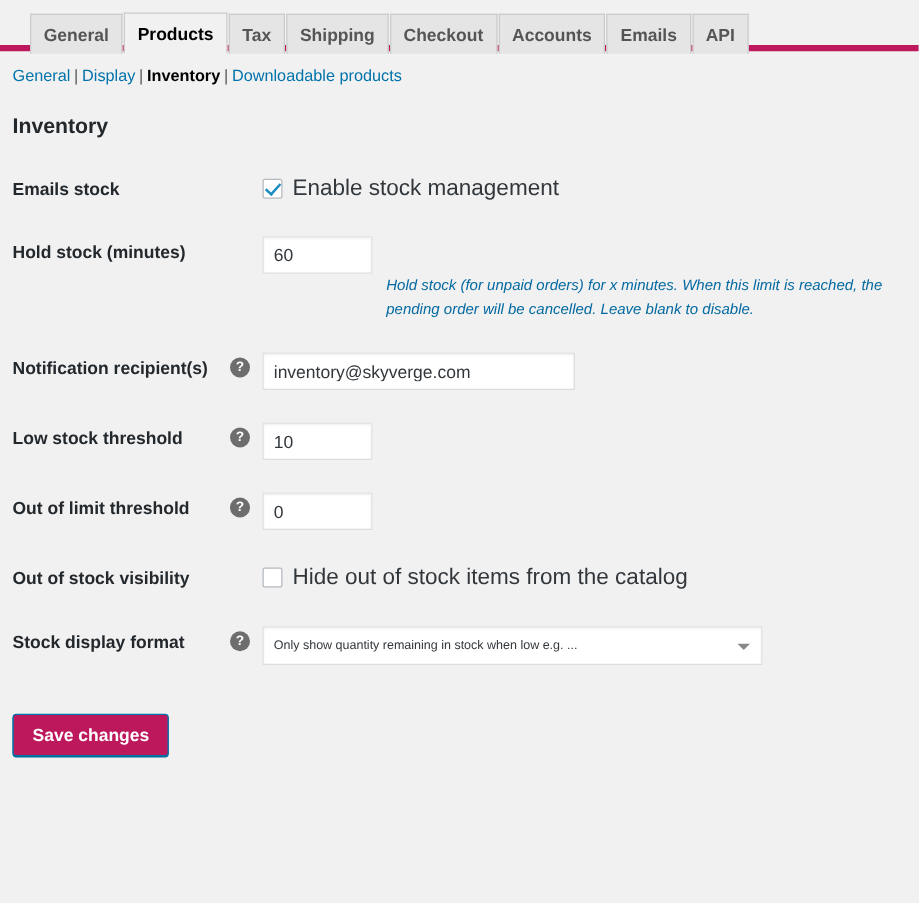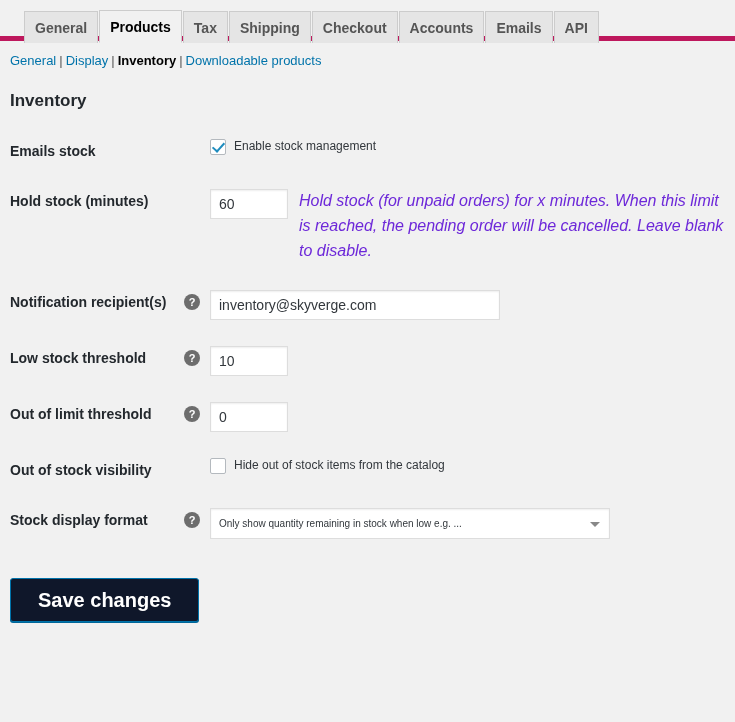--- a/index.html
+++ b/index.html
@@ -140,50 +140,51 @@
     position: absolute;
     left: 4px;
     top: 0px;
     width: 5px;
     height: 10px;
     border: solid #1e8cbe;
     border-width: 0 2px 2px 0;
     transform: rotate(42deg);
   }
   .cb-label {
-    font-size: 12px;
+    font-size: 18px;
     color: #32373c;
     cursor: pointer;
   }
 
   
   input.txt {
     font-family: "Liberation Sans", sans-serif;
     font-size: 14px;
     line-height: 1.2;
     color: #32373c;
     background: #fff;
     border: 1px solid #ddd;
     box-shadow: inset 0 1px 2px rgba(0,0,0,.07);
     border-radius: 0;
     padding: 5px 8px;
     height: 30px;
     outline: none;
   }
-  input.w-small { width: 78px; }
-  input.w-email { width: 290px; }
+  input.w-small { width: 88px; }
+  input.w-email { width: 250px; }
 
   .field-row { display: flex; align-items: flex-start; }
   .desc {
     font-style: italic;
-    font-size: 16px;
+    font-size: 12px;
     line-height: 1.55;
-    color: #6d28d9;
+    color: #0369a1;
     margin-left: 11px;
     max-width: 458px;
+    margin-top: 30px;
   }
 
   
   .select-box {
     position: relative;
     display: inline-block;
     width: 400px;
     height: 31px;
     background: #fff;
     border: 1px solid #ddd;
@@ -208,30 +209,30 @@
     height: 0;
     border-left: 5px solid transparent;
     border-right: 5px solid transparent;
     border-top: 5px solid #888;
   }
 
   
   .submit { margin: 22px 0 0 10px; }
   .button-primary {
     display: inline-block;
-    background: #0f172a;
+    background: #be185d;
     border: 1px solid #0073aa;
     border-radius: 3px;
     box-shadow: 0 1px 0 #006799;
     color: #fff;
     font-family: "Liberation Sans", sans-serif;
-    font-size: 20px;
+    font-size: 14px;
     font-weight: bold;
     line-height: 1.6;
-    padding: 5px 27px;
+    padding: 5px 15px;
     text-decoration: none;
     cursor: pointer;
   }
 </style>
 </head>
 <body>
 
 <div class="nav-tab-wrapper">
   <a class="nav-tab" href="#">General</a><a class="nav-tab nav-tab-active" href="#">Products</a><a class="nav-tab" href="#">Tax</a><a class="nav-tab" href="#">Shipping</a><a class="nav-tab" href="#">Checkout</a><a class="nav-tab" href="#">Accounts</a><a class="nav-tab" href="#">Emails</a><a class="nav-tab" href="#">API</a>
 </div>

